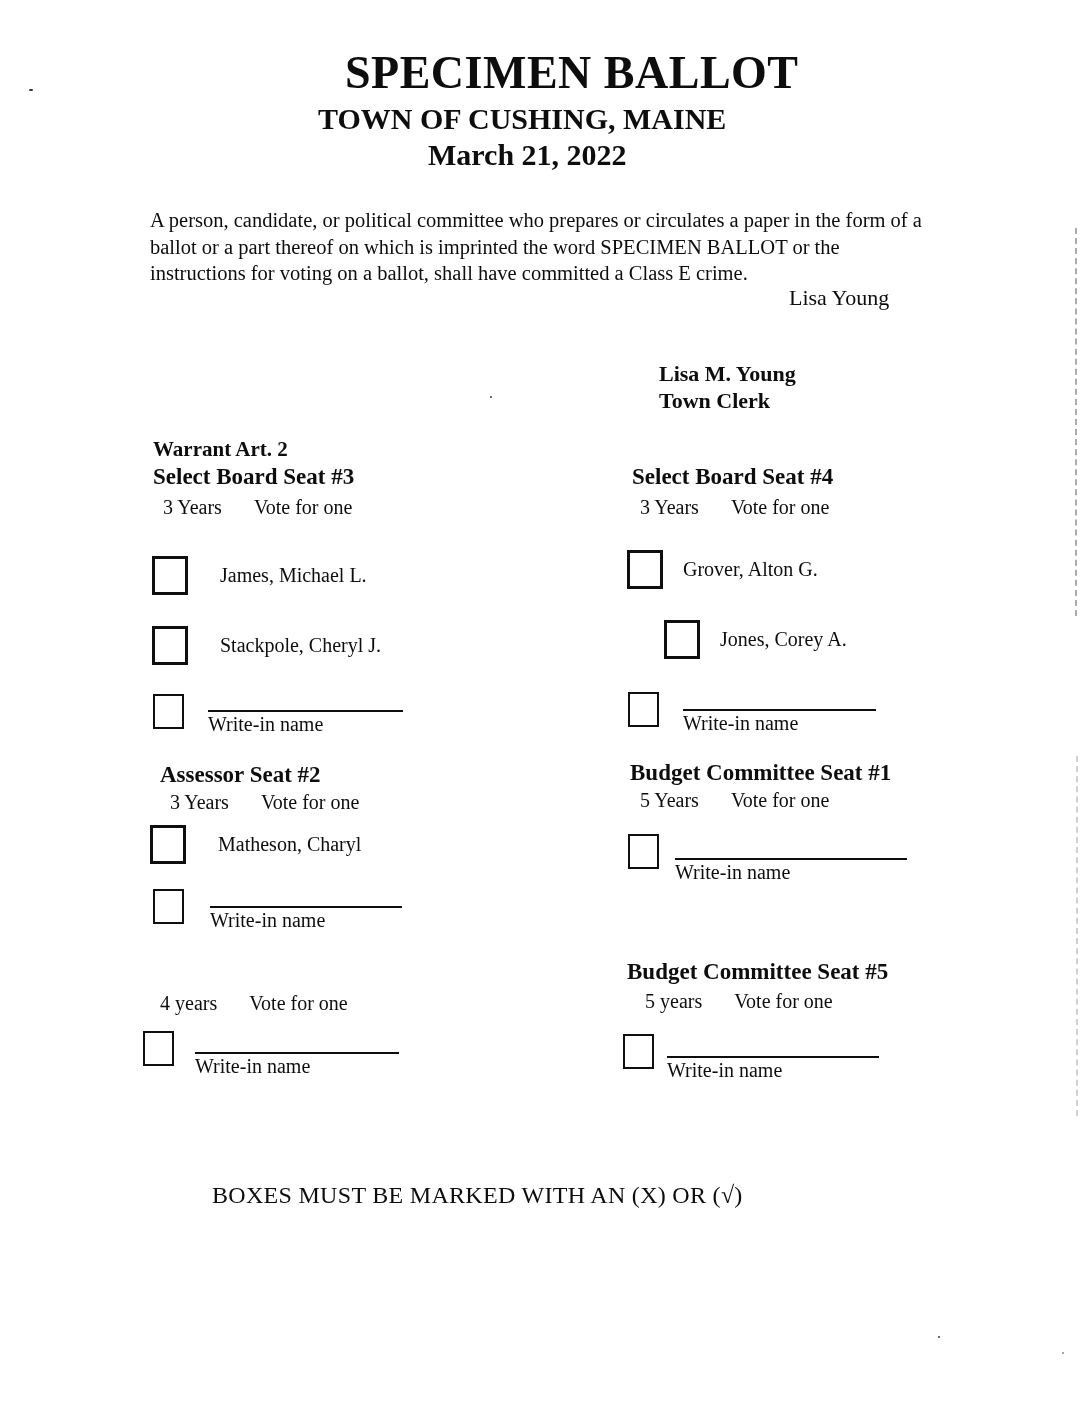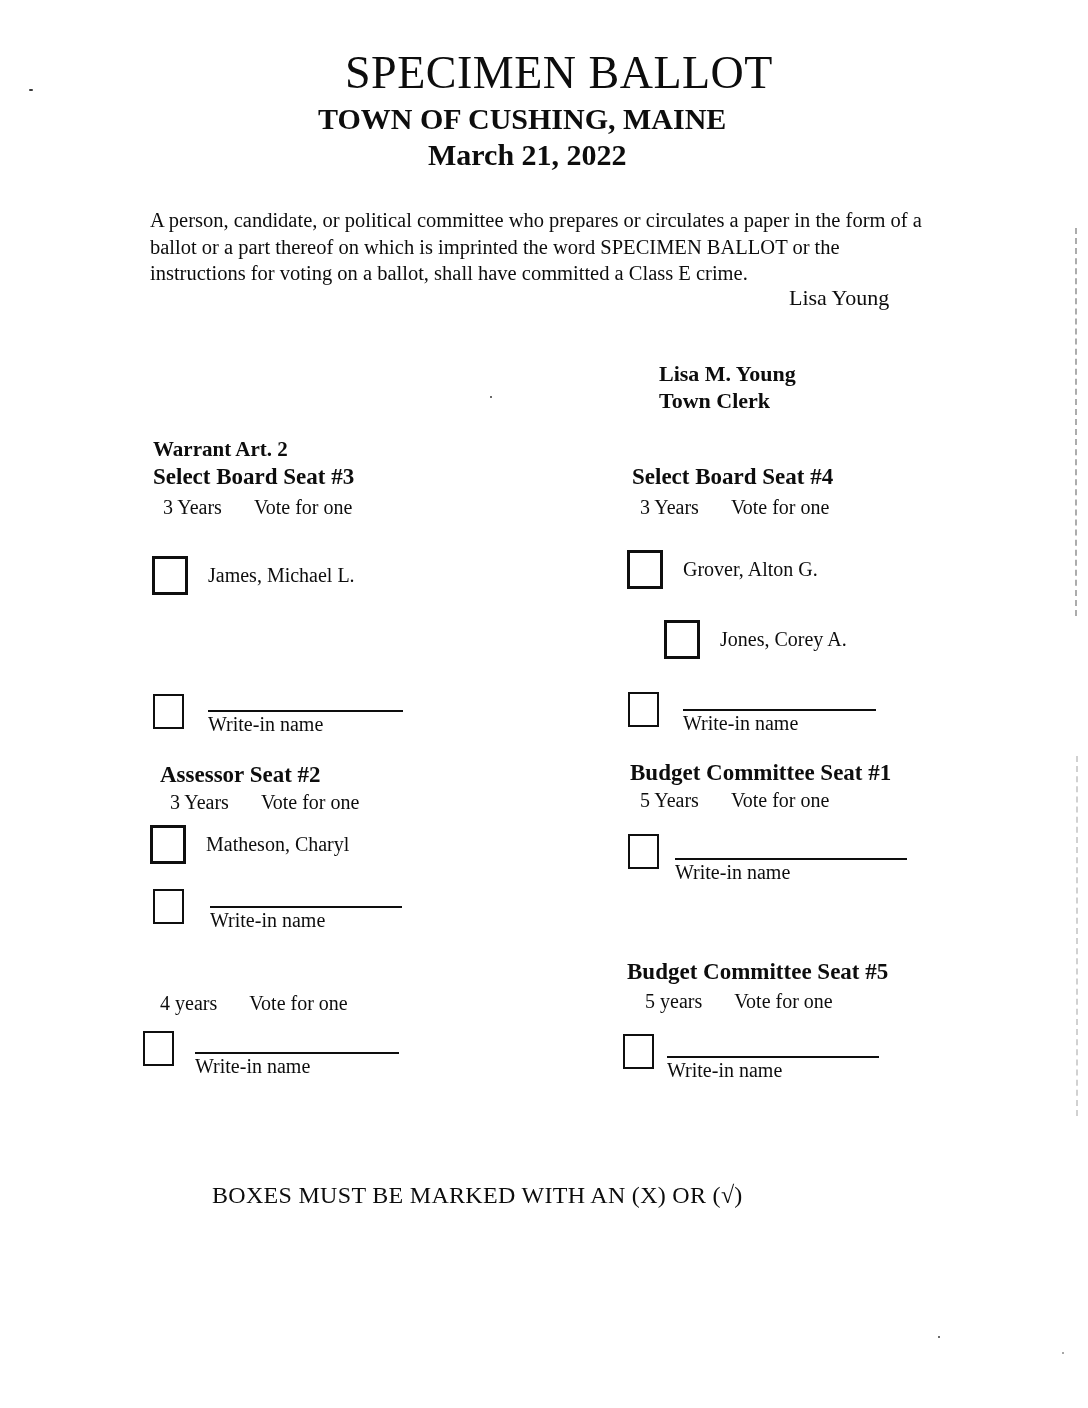--- a/index.html
+++ b/index.html
@@ -1,36 +1,36 @@
 <!DOCTYPE html>
 <html><head>
 <meta charset="utf-8">
 <style>
   html,body{margin:0;padding:0;background:#ffffff;}
   .page{
     position:relative;width:1088px;height:1408px;background:#ffffff;
     font-family:"Liberation Serif","DejaVu Serif",serif;color:#0d0d0d;overflow:hidden;
   }
   .abs{position:absolute;}
-  .doc-title{font-size:46px;font-weight:normal;letter-spacing:0.5px;white-space:nowrap;}
+  .doc-title{font-size:46px;font-weight:bold;letter-spacing:0.5px;white-space:nowrap;}
   .doc-sub{font-size:30px;font-weight:bold;white-space:nowrap;}
   .notice{font-size:20.5px;line-height:26.5px;}
   .sig{font-size:22px;white-space:nowrap;}
   .clerk{font-size:22px;font-weight:bold;line-height:27px;white-space:nowrap;}
   .warrant{font-size:21px;font-weight:bold;white-space:nowrap;}
   .race{position:absolute;}
   .race-title{position:absolute;font-size:23px;font-weight:bold;white-space:nowrap;}
   .term-row{position:absolute;font-size:20px;white-space:nowrap;}
   .term-row .term{margin-right:32px;}
   .row{position:absolute;display:flex;align-items:center;}
   .row.wir{align-items:flex-start;}
   .box{width:30px;height:33px;border:3px solid #0f0f0f;background:#fff;flex:none;}
   .box.small{width:27px;height:31px;border-width:2px;}
   .cand{font-size:20px;white-space:nowrap;}
-  .col-l .cand{margin-left:20px;}
+  .col-l .cand{margin-left:32px;}
   .col-r .cand{margin-left:20px;}
   .wi{display:flex;flex-direction:column;}
   .wi-line{border-top:2px solid #0e0e0e;height:0;}
   .wi-label{font-size:20px;white-space:nowrap;margin-top:1px;}
   .footer-note{font-size:24px;font-weight:normal;white-space:nowrap;letter-spacing:0.3px;}
   .edge-dash{border-left:2px dashed #6a6a6a;width:0;}
   .speck{background:#3a3a3a;border-radius:1px;}
 </style>
 </head>
 <body>
@@ -52,20 +52,24 @@
   <div class="abs warrant" style="left:153px;top:437px;">Warrant Art. 2</div>
 
   <div class="race col-l" style="left:150px;top:464px;width:360px;height:300px;">
     <div class="race-title" style="left:3px;top:0;">Select Board Seat #3</div>
     <div class="term-row" style="left:13px;top:32px;">
       <span class="term">3 Years</span><span>Vote for one</span>
     </div>
     <div class="row" style="left:2px;top:92px;">
       <div class="box"></div>
       <span class="cand">James, Michael L.</span>
+    </div>
+    <div class="row" style="left:2px;top:162px;">
+      <div class="box"></div>
+      <span class="cand">Stackpole, Cheryl J.</span>
     </div>
     <div class="row wir" style="left:3px;top:230px;">
       <div class="box small"></div>
       <div class="wi" style="margin-left:24px;margin-top:16px;">
         <div class="wi-line" style="width:195px;"></div>
         <div class="wi-label">Write-in name</div>
       </div>
     </div>
   </div>
 

